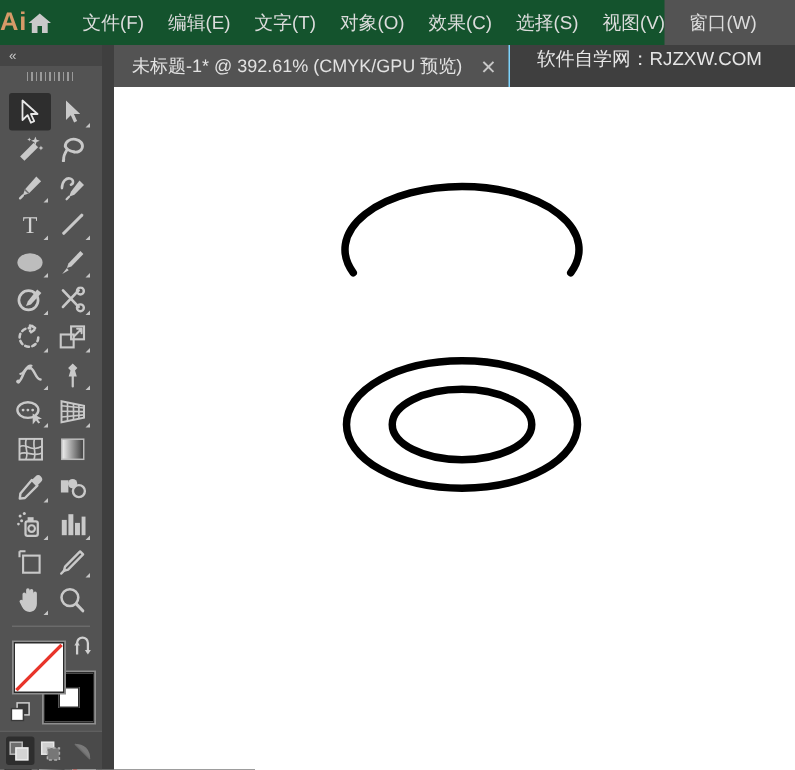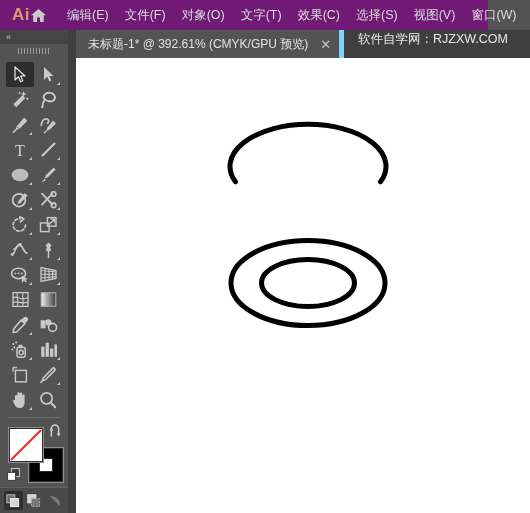--- a/index.html
+++ b/index.html
@@ -6,23 +6,23 @@
   html, body {
     width: 530px; height: 513px;
     overflow: hidden;
     background: #535353;
     font-family: "Liberation Sans", "DejaVu Sans", sans-serif;
   }
   #app { position: relative; width: 530px; height: 513px; }
 
   
   .menubar {
-    position: absolute; left: 0; top: 0; width: 488px; height: 30px;
-    background: #701a75;
-    display: flex; align-items: center; padding-left: 12px;
+    position: absolute; left: 0; top: 0; width: 443px; height: 30px;
+    background: #14532d;
+    display: flex; align-items: center;
   }
   .ai-logo {
     width: 38px; height: 30px;
     display: flex; align-items: center; justify-content: center;
     color: #d79a68; font-size: 17px; font-weight: bold;
     letter-spacing: .5px;
   }
   .home-btn {
     width: 34px; height: 30px;
     display: flex; align-items: center; justify-content: center;
@@ -40,21 +40,21 @@
   .tabbar {
     position: absolute; left: 0; top: 30px; width: 530px; height: 28px;
     background: #3f3f3f;
   }
   .tab-strip { position: absolute; left: 76px; top: 0; display: flex; height: 28px; }
   .doc-tab {
     background: #535353;
     height: 28px;
     display: flex; align-items: center;
     padding: 0 8px 0 12px;
-    border-right: 5px solid #7dd3fc;
+    border-right: 1px solid #7dd3fc;
   }
   .doc-tab .title { color: #e2e2e2; font-size: 12px; white-space: nowrap; }
   .doc-tab .close {
     color: #c8c8c8; font-size: 13px; margin-left: 12px; line-height: 1;
     cursor: pointer;
   }
   .watermark {
     position: absolute; left: 358px; top: 0; height: 19px;
     display: flex; align-items: center;
     color: #e6e6e6; font-size: 12.5px; white-space: nowrap;
@@ -170,24 +170,24 @@
     <div class="ai-logo">
       <span>Ai</span>
     </div>
     <div class="home-btn">
       <svg width="17" height="15" viewBox="0 0 17 15">
         <path d="M8.5 1 L16 7.3 L13.8 7.3 L13.8 14 L10 14 L10 9.4 L7 9.4 L7 14 L3.2 14 L3.2 7.3 L1 7.3 Z" fill="#c9c9c9"></path>
       </svg>
     </div>
     <div class="menu-divider"></div>
     <div class="menu-items">
+      <div class="menu-item">文件(F)</div>
       <div class="menu-item">编辑(E)</div>
-      <div class="menu-item">文件(F)</div>
+      <div class="menu-item">文字(T)</div>
       <div class="menu-item">对象(O)</div>
-      <div class="menu-item">文字(T)</div>
       <div class="menu-item">效果(C)</div>
       <div class="menu-item">选择(S)</div>
       <div class="menu-item">视图(V)</div>
       <div class="menu-item">窗口(W)</div>
     </div>
   </div>
 
   <div class="tabbar">
     <div class="tab-strip">
       <div class="doc-tab">

